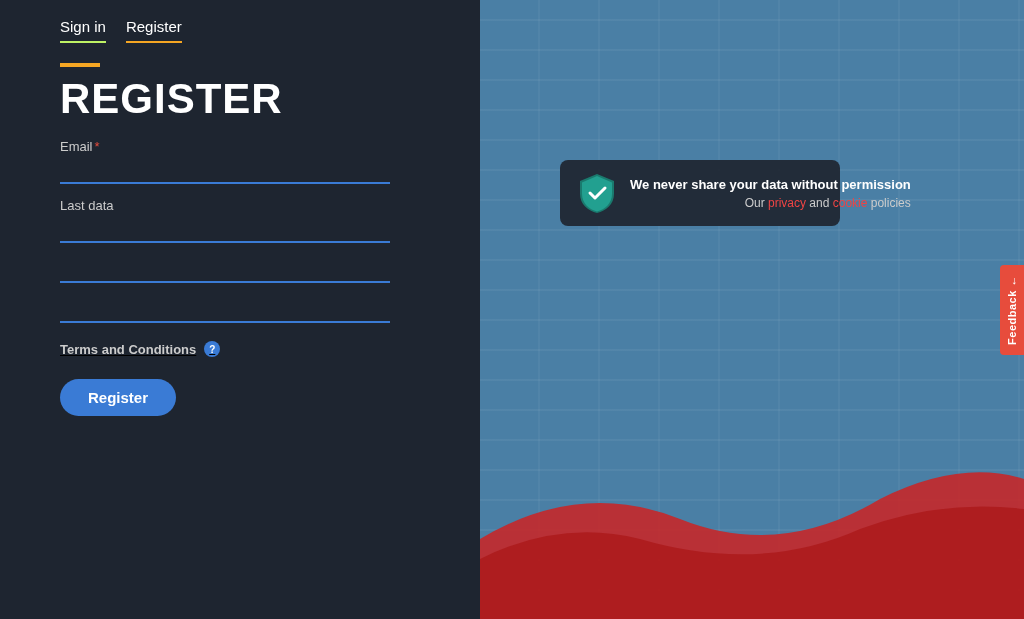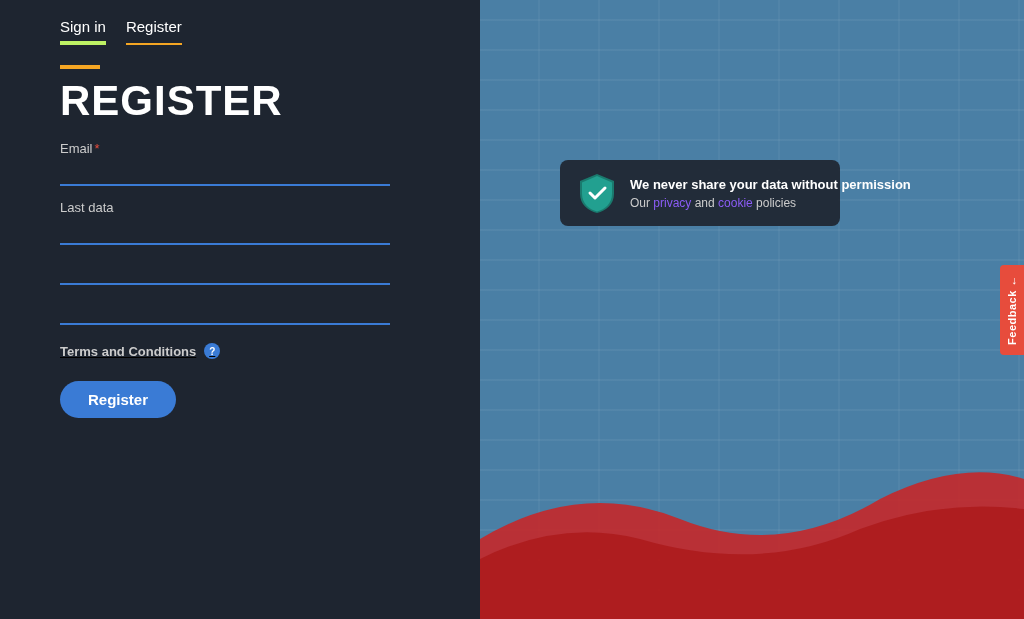--- a/index.html
+++ b/index.html
@@ -42,21 +42,21 @@
       text-decoration: none;
       border-bottom: 2px solid transparent;
     }
 
     .nav-tab.active-register {
       border-bottom: 2px solid #f5a623;
       color: #fff;
     }
 
     .nav-tab.active-signin {
-      border-bottom: 4px solid #bef264;
+      border-bottom: 2px solid #bef264;
       color: #fff;
     }
 
     
     .title-area {
       margin-bottom: 16px;
     }
 
     .title-bar {
       width: 40px;
@@ -223,20 +223,21 @@
       position: absolute;
       top: 160px;
       left: 80px;
       background: rgba(30, 37, 48, 0.92);
       border-radius: 8px;
       padding: 12px 16px;
       display: flex;
       align-items: center;
       gap: 12px;
       max-width: 280px;
+      text-align: right;
     }
 
     .shield-icon {
       width: 42px;
       height: 42px;
       flex-shrink: 0;
     }
 
     .privacy-text-block {
       display: flex;
@@ -250,21 +251,21 @@
       color: #fff;
       white-space: nowrap;
     }
 
     .privacy-subtitle {
       font-size: 12px;
       color: #ccc;
     }
 
     .privacy-link {
-      color: #8b5cf6;
+      color: #ef4444;
       text-decoration: none;
     }
   </style>
 </head>
 <body>
 
 <div class="left-panel">
 
   <div class="nav-tabs">
     <a class="nav-tab active-signin">Sign in</a>

